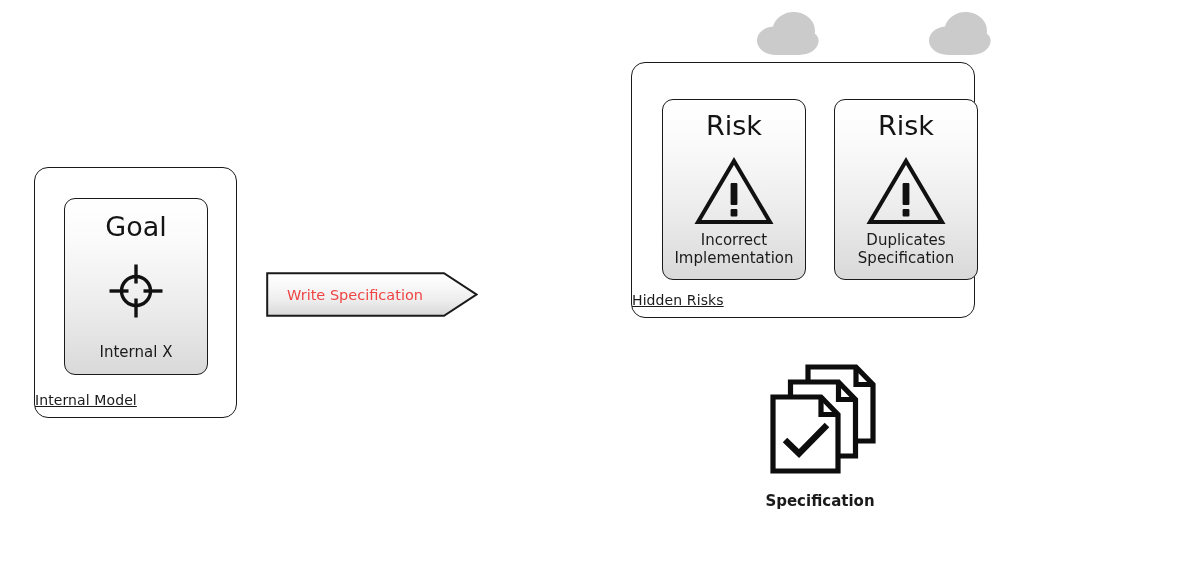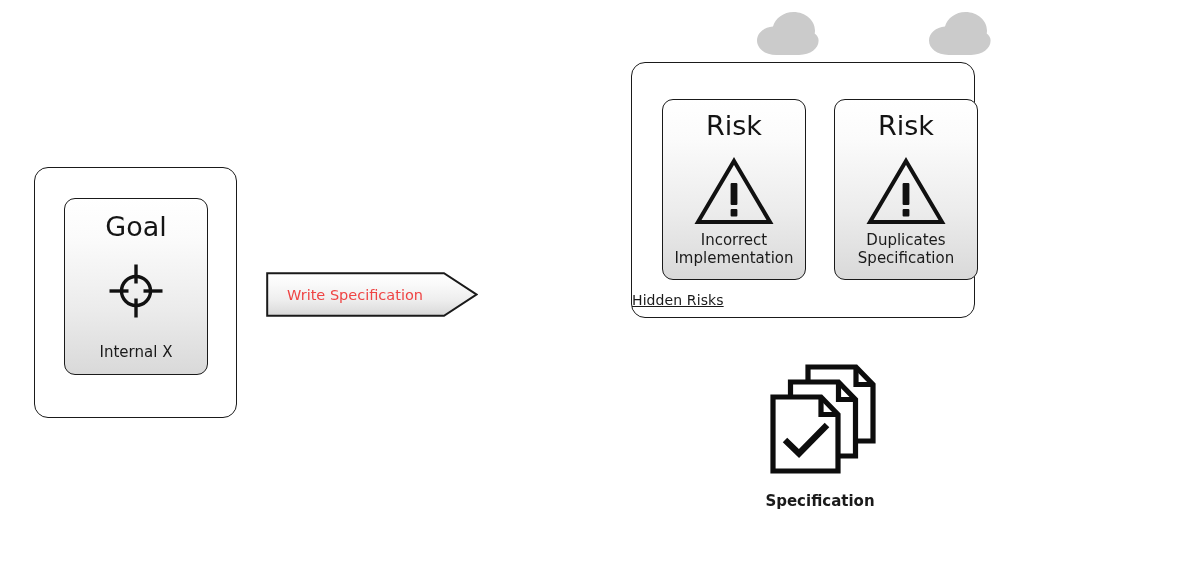--- a/index.html
+++ b/index.html
@@ -204,20 +204,21 @@
           <line x1="28" y1="1.5" x2="28" y2="20.5" stroke="#111" stroke-width="3.4"></line>
           <line x1="28" y1="35.5" x2="28" y2="54.5" stroke="#111" stroke-width="3.4"></line>
           <line x1="1.5" y1="28" x2="20.5" y2="28" stroke="#111" stroke-width="3.4"></line>
           <line x1="35.5" y1="28" x2="54.5" y2="28" stroke="#111" stroke-width="3.4"></line>
         </svg>
       </div>
 
       <div class="card-caption" id="goal-caption">Internal X</div>
     </div>
 
+    <div class="container-label" id="internal-model-label">Internal Model</div>
   </div>
 
   <div id="write-spec-arrow">
     <svg viewBox="0 0 212 45" aria-hidden="true">
       <defs>
         <linearGradient id="arrowGrad" x1="0" y1="0" x2="0" y2="1">
           <stop offset="0%" stop-color="#ffffff"></stop>
           <stop offset="25%" stop-color="#fafafa"></stop>
           <stop offset="65%" stop-color="#ededed"></stop>
           <stop offset="100%" stop-color="#d8d8d8"></stop>

